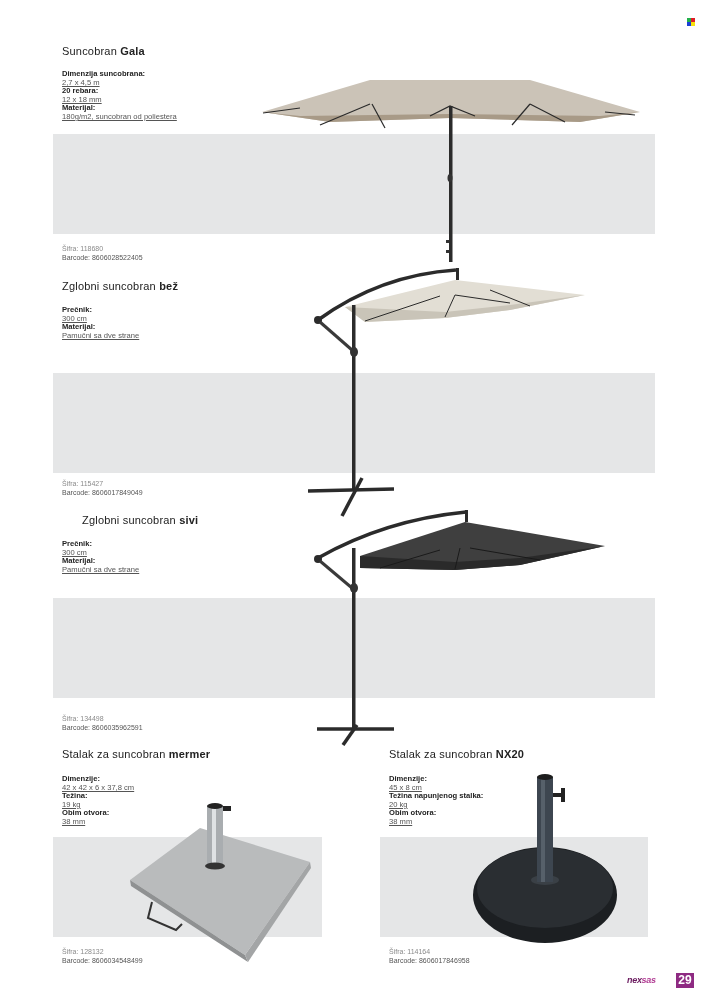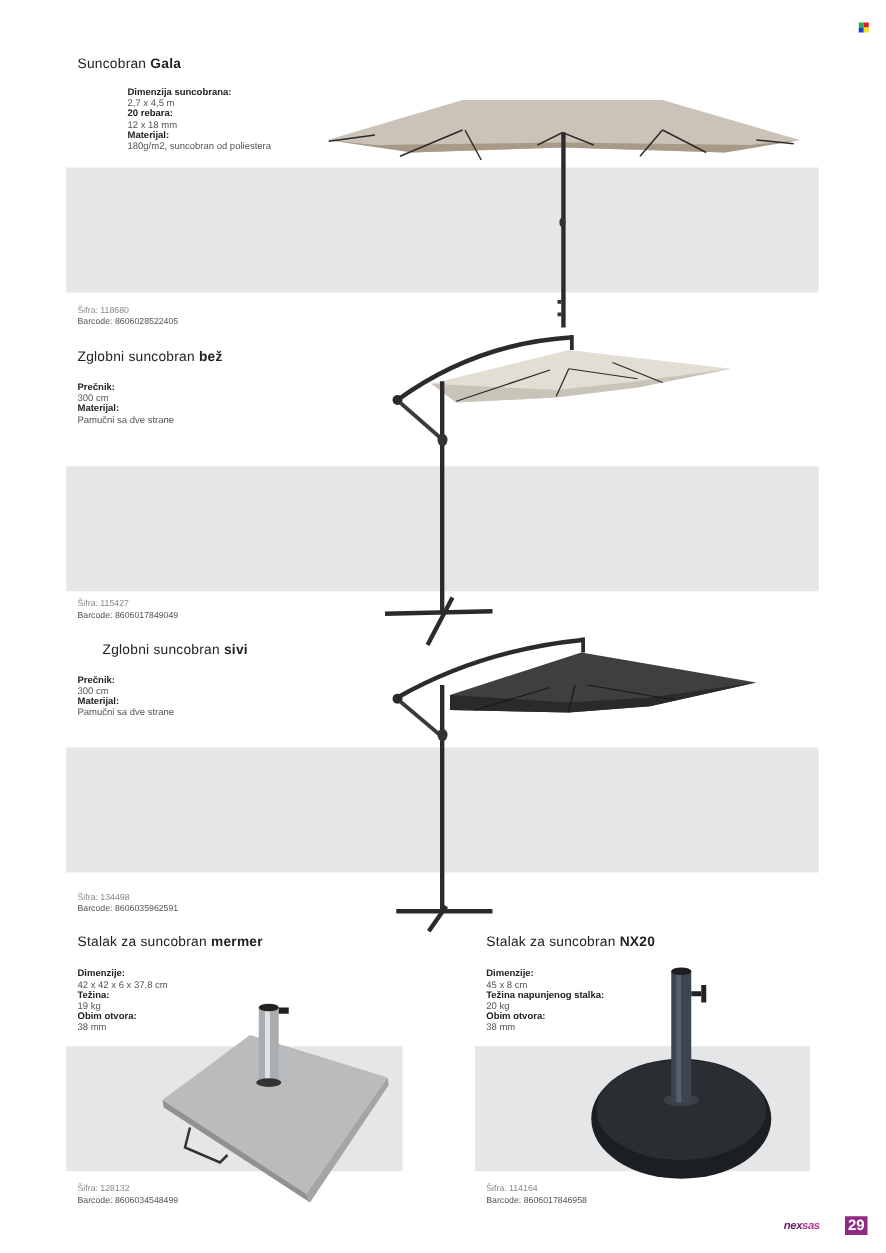--- a/index.html
+++ b/index.html
@@ -3,21 +3,21 @@
 <meta charset="utf-8">
 <style>
   * { margin:0; padding:0; box-sizing:border-box; }
   html, body { width:709px; height:1002px; background:#ffffff; overflow:hidden; }
   body { position:relative; font-family:"Liberation Sans", "DejaVu Sans", sans-serif; color:#222; }
   .band { position:absolute; background:#e5e6e7; }
   .title { position:absolute; font-size:11px; font-weight:400; color:#222; letter-spacing:0.2px; white-space:nowrap; }
   .title b { font-weight:700; }
   .spec { position:absolute; font-size:7.6px; line-height:8.6px; color:#333; }
   .spec .lbl { font-weight:700; color:#222; display:block; }
-  .spec .val { color:#555; display:block; }
+  .spec .val { color:#555; display:block;text-decoration:underline; }
   .codes { position:absolute; font-size:7px; line-height:8.6px; color:#666; }
   .codes .sif { color:#8a8a8a; display:block; }
   .codes .bar { color:#555; display:block; }
   svg { position:absolute; overflow:visible; }
   .logo { position:absolute; left:627px; top:975px; font-size:9px; font-weight:700; font-style:italic; color:#6a1b5f; letter-spacing:-0.3px; }
   .logo .sas { color:#b03a92; }
   .pagenum { position:absolute; left:676px; top:973px; width:18px; height:15px; background:#8e2a82; color:#fff; font-size:12px; font-weight:700; text-align:center; line-height:15px; }
   .colorsq { position:absolute; left:687px; top:18px; width:8px; height:8px; }
   .colorsq span { position:absolute; width:4px; height:4px; }
 </style>
@@ -27,21 +27,21 @@
 <div class="colorsq">
   <span style="left:0;top:0;background:#22b14c"></span>
   <span style="left:4px;top:0;background:#e01b24"></span>
   <span style="left:0;top:4px;background:#1a3fd6"></span>
   <span style="left:4px;top:4px;background:#f7e20b"></span>
 </div>
 
 <section>
   <div class="band" style="left:53px;top:134px;width:602px;height:100px;"></div>
   <div class="title" style="left:62px;top:45px;"><span>Suncobran </span><b>Gala</b></div>
-  <div class="spec" style="left:62px;top:70px;margin-left:40px;">
+  <div class="spec" style="left:62px;top:70px;">
     <span class="lbl">Dimenzija suncobrana:</span>
     <span class="val">2,7 x 4,5 m</span>
     <span class="lbl">20 rebara:</span>
     <span class="val">12 x 18 mm</span>
     <span class="lbl">Materijal:</span>
     <span class="val">180g/m2, suncobran od poliestera</span>
   </div>
   <div class="codes" style="left:62px;top:245px;">
     <span class="sif">Šifra: 118680</span>
     <span class="bar">Barcode: 8606028522405</span>

